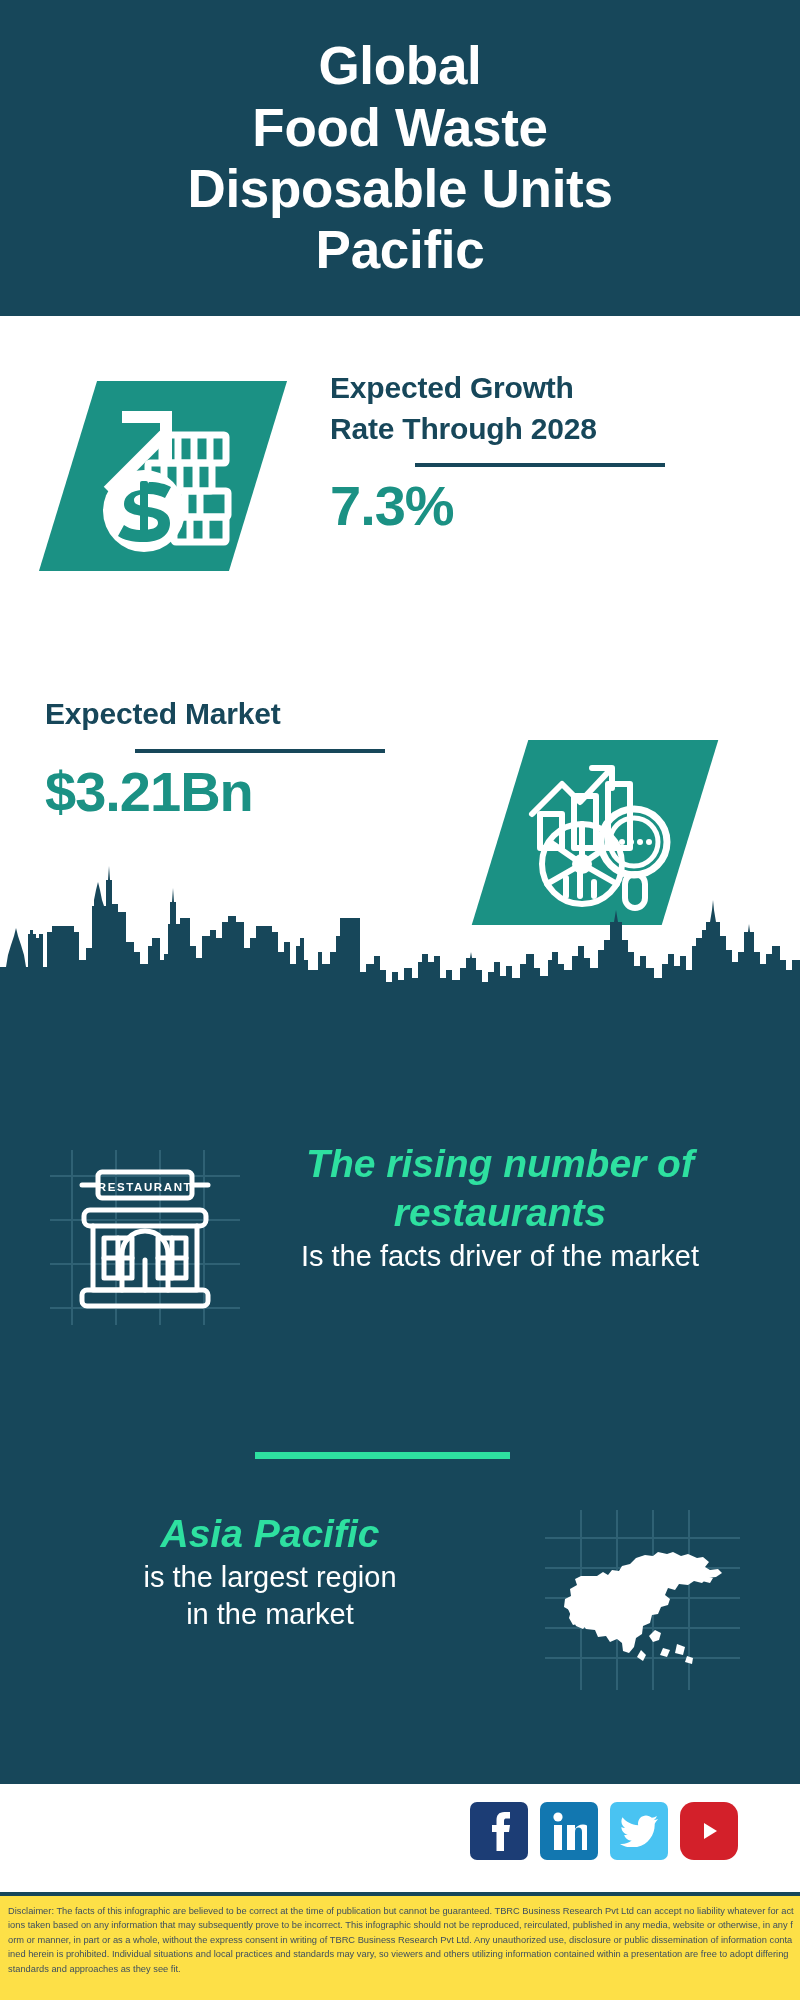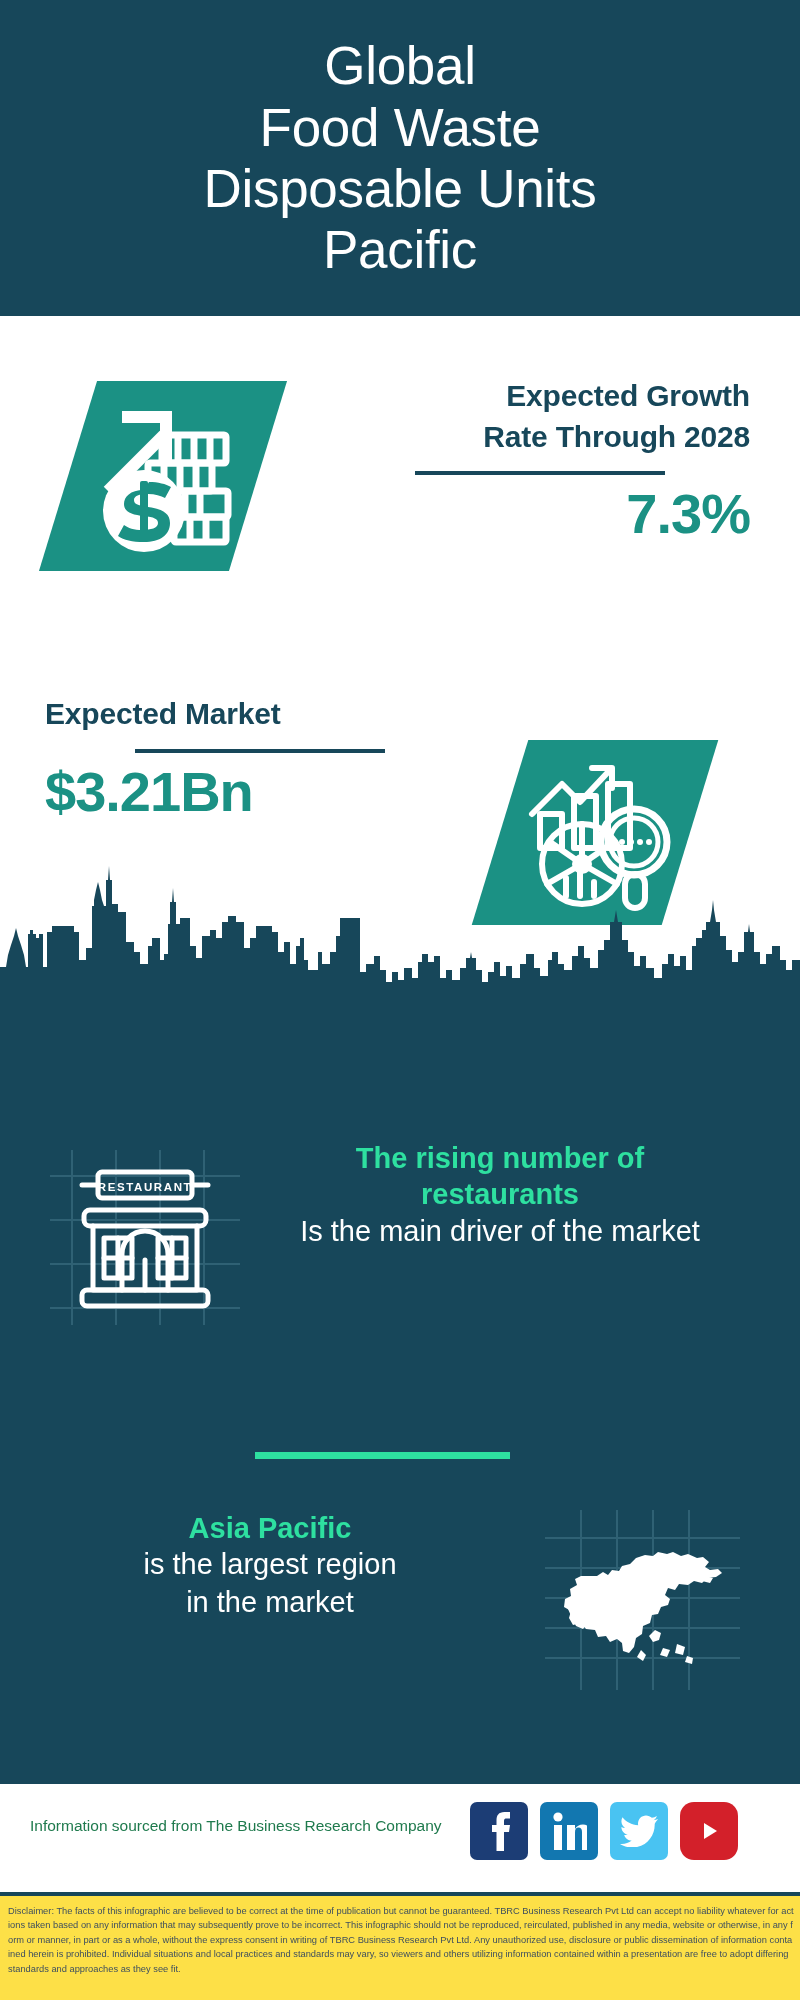--- a/index.html
+++ b/index.html
@@ -10,36 +10,36 @@
   }
   .page{position:relative;width:800px;height:2000px;overflow:hidden;background:#fff;}
 
   
   .header{
     position:absolute;left:0;top:0;width:800px;height:316px;
     background:#17475a;
     display:flex;align-items:center;justify-content:center;
   }
   .header-title{
-    color:#ffffff;font-size:53px;line-height:1.16;font-weight:normal;
+    color:#ffffff;font-size:53px;line-height:1.16;font-weight:bold;
     text-align:center;letter-spacing:-0.3px;padding:0 20px;
     font-family:"Liberation Sans", sans-serif;
   }
 
   
   .stat1{position:absolute;left:0;top:316px;width:800px;height:350px;}
   .para-left{
     position:absolute;left:68px;top:65px;width:190px;height:190px;
     background:#1b9184;
     transform:skewX(-17deg);
   }
   .para-left-inner{transform:skewX(17deg);width:100%;height:100%;position:relative;}
   .icon-money{position:absolute;left:18px;top:12px;}
 
-  .stat1-text{position:absolute;left:330px;top:60px;width:420px;text-align:right;}
+  .stat1-text{position:absolute;left:330px;top:52px;width:420px;text-align:left;}
   .stat-label{
     color:#17475a;font-size:30px;font-weight:bold;line-height:1.35;
     letter-spacing:-0.2px;
   }
   .rule{
     width:250px;height:4px;background:#17475a;margin:14px auto 10px auto;
   }
   .stat-value{
     color:#1b9184;font-size:56px;font-weight:bold;line-height:1.05;letter-spacing:-1px;
   }
@@ -59,21 +59,21 @@
   .dark{
     position:absolute;left:0;top:1000px;width:800px;height:780px;
     background:#17475a;
   }
   .skyline{position:absolute;left:0;top:-140px;width:800px;height:145px;}
 
   .driver-row{position:absolute;left:0;top:140px;width:800px;}
   .driver-icon-wrap{position:absolute;left:50px;top:10px;width:190px;height:170px;}
   .driver-text{position:absolute;left:290px;top:0px;width:420px;text-align:center;}
   .accent-head{
-    color:#2ee0a0;font-size:29px;font-weight:bold;line-height:1.25;
+    color:#2ee0a0;font-size:39px;font-weight:bold;line-height:1.25;font-style:italic;
   }
   .white-sub{
     color:#ffffff;font-size:29px;font-weight:normal;line-height:1.3;
   }
 
   .mid-divider{
     position:absolute;left:255px;top:452px;width:255px;height:7px;background:#2ee0a0;
   }
 
   .region-row{position:absolute;left:0;top:510px;width:800px;}
@@ -265,21 +265,21 @@
             <line x1="95" y1="110" x2="95" y2="140"></line>
 
             <rect x="32" y="140" width="126" height="16" rx="5"></rect>
           </g>
           <text x="95" y="41" fill="#ffffff" font-size="11.5" font-weight="bold" text-anchor="middle" letter-spacing="1.6" font-family="Liberation Sans, sans-serif">RESTAURANT</text>
         </svg>
       </div>
 
       <div class="driver-text">
         <div class="accent-head">The rising number of restaurants</div>
-        <div class="white-sub">Is the main driver of the market</div>
+        <div class="white-sub">Is the facts driver of the market</div>
       </div>
     </div>
 
     <div class="mid-divider"></div>
 
     <div class="region-row">
       <div class="region-text">
         <div class="accent-head">Asia Pacific</div>
         <div class="white-sub">is the largest region</div>
         <div class="white-sub">in the market</div>
@@ -311,21 +311,20 @@
             <path d="M160 66 l8 2 l-3 5 l-8 -2 z"></path>
           </g>
         </svg>
       </div>
     </div>
   </div>
 
   <div class="footer">
     <div class="footer-top-rule"></div>
     <div class="source-text">
-      <div>Information sourced from The Business Research Company</div>
     </div>
 
     <div class="social">
       <div class="soc soc-fb">
         <svg width="34" height="40" viewBox="0 0 34 40">
             <path fill="#ffffff" d="M22 14 L22 10 c0 -2 1 -2.5 2.5 -2.5 L28 7.5 L28 1 L22.5 1 C16.5 1 14.5 4.5 14.5 9.5 L14.5 14 L10 14 L10 21 L14.5 21 L14.5 40 L22 40 L22 21 L27 21 L28 14 Z"></path>
           </svg>
       </div>
       <div class="soc soc-li">
         <svg width="36" height="38" viewBox="0 0 36 38">

